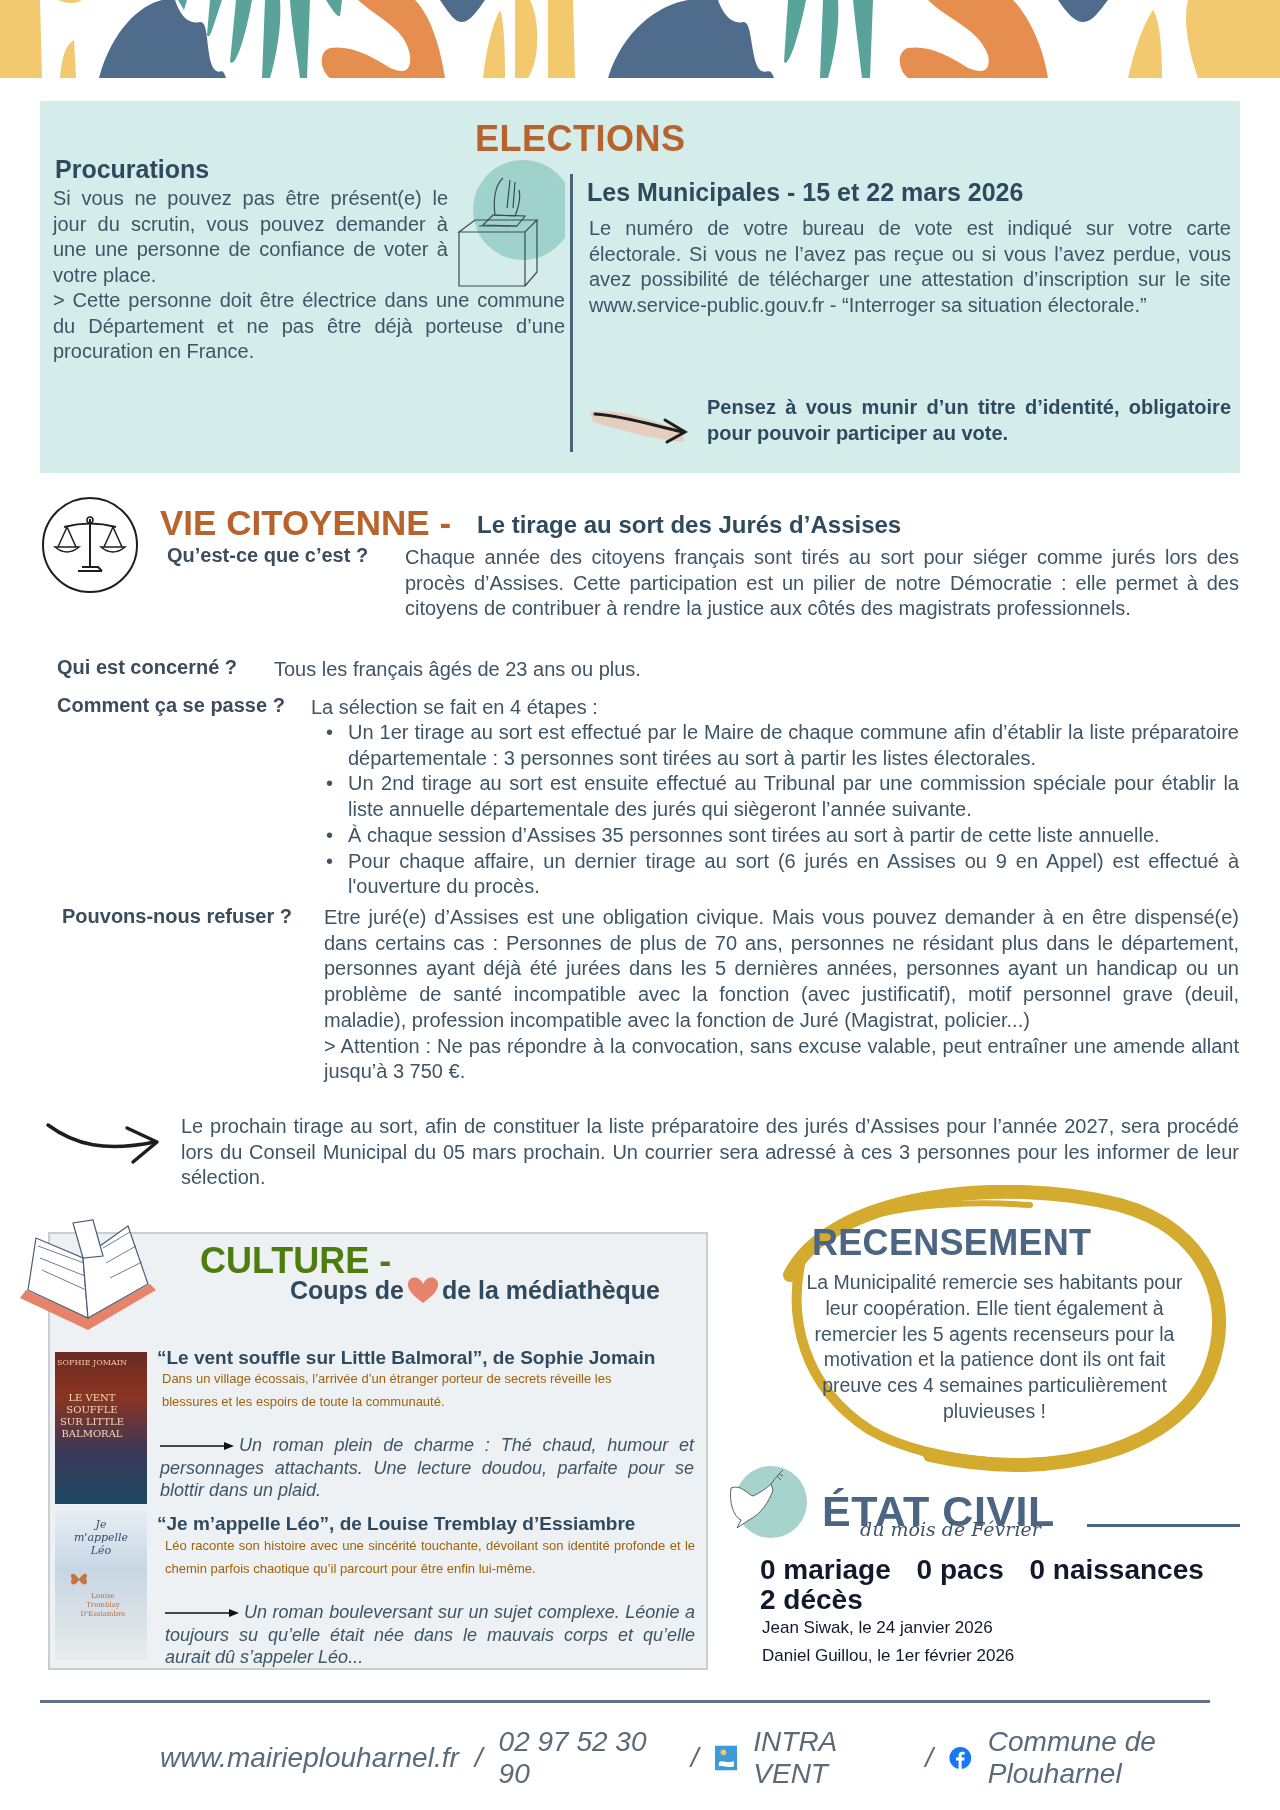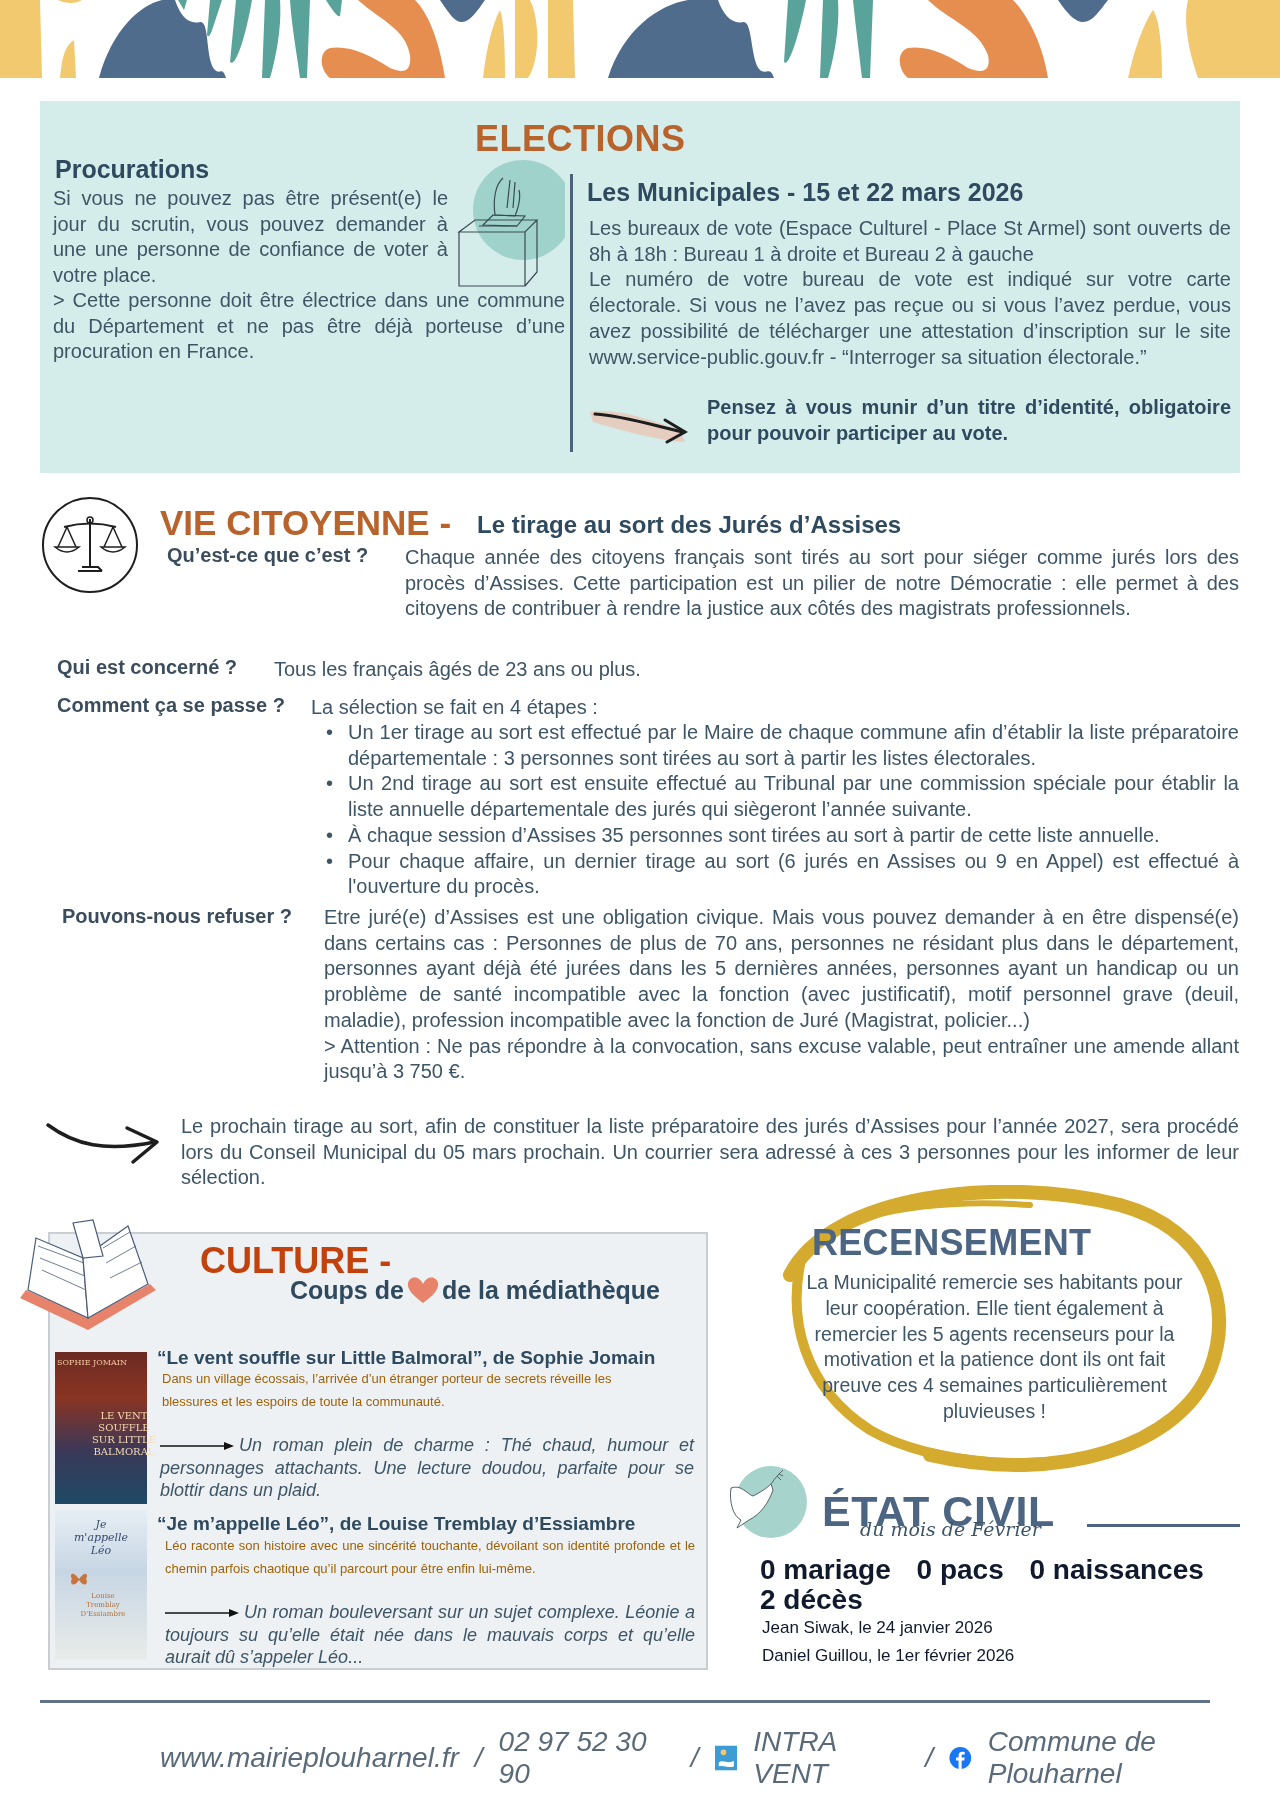--- a/index.html
+++ b/index.html
@@ -42,21 +42,21 @@
   #q3-list li { position: relative; padding-left: 24px; font-size: 20px; line-height: 25.7px; color: #3e5566; text-align: justify; }
   #q3-list li::before { content: "•"; position: absolute; left: 2px; top: 0; }
   #q4-label { left: 62px; top: 905px; }
   #q4-text { left: 324px; top: 905px; width: 915px; }
   #jury-arrow { left: 45px; top: 1120px; width: 120px; height: 50px; }
   #jury-note { left: 181px; top: 1114px; width: 1058px; font-size: 20px; line-height: 25.7px; color: #3e5566; text-align: justify; }
 
   
   #culture-box { left: 48px; top: 1232px; width: 660px; height: 438px; background: #edf1f3; border: 2px solid #c9ced2; }
   #book-icon { left: 18px; top: 1218px; width: 140px; height: 115px; }
-  #culture-title { left: 200px; top: 1240px; font-size: 36px; font-weight: bold; color: #c2410c; }
+  #culture-title { left: 200px; top: 1240px; font-size: 36px; font-weight: bold; color: #4d7c0f; }
   #culture-sub { left: 290px; top: 1275px; font-size: 25px; font-weight: bold; color: #2f4a5f; display: flex; align-items: center; }
   #heart-icon { display: inline-block; width: 34px; height: 30px; margin: 0 2px; }
   .book-cover { width: 92px; }
   #cover1 { left: 55px; top: 1352px; height: 152px; background: linear-gradient(180deg, #6b2a22 0%, #8a3423 30%, #3b3858 65%, #1d4a66 100%); }
   #cover2 { left: 55px; top: 1510px; height: 150px; background: linear-gradient(180deg, #e7eef4 0%, #c7d6e4 40%, #e9ece9 100%); }
   .cover-txt { position: absolute; left: 0; width: 74px; text-align: center; font-family: "DejaVu Serif", serif; }
   .book-title { font-size: 19px; font-weight: bold; color: #2f4a5f; }
   .book-text { font-size: 13px; line-height: 22.5px; color: #a16207; text-align: justify; }
   .book-quote { font-size: 18px; line-height: 22.5px; color: #3e5566; font-style: italic; text-align: justify; }
   #book1-title { left: 157px; top: 1347px; }
@@ -129,21 +129,20 @@
 <svg id="ballot-icon" class="abs" viewBox="0 0 110 130">
   <circle cx="68" cy="50" r="50" fill="#8fcac2" opacity="0.75"></circle>
   <path d="M48 18 C40 25 38 40 40 55 L60 56 C64 46 66 38 64 30 M55 20 L52 48 M60 22 L58 48" fill="none" stroke="#3a4a52" stroke-width="1.2"></path>
   <path d="M38 55 L28 65 L62 66 L70 56 Z" fill="none" stroke="#3a4a52" stroke-width="1.2"></path>
   <path d="M4 72 L20 60 L82 60 L70 72 Z M4 72 L4 126 L70 126 L70 72 M70 126 L82 112 L82 60" fill="none" stroke="#3a4a52" stroke-width="1.2"></path>
   <line x1="24" y1="66" x2="62" y2="66" stroke="#3a4a52" stroke-width="1.2"></line>
 </svg>
 <div id="elections-divider" class="abs"></div>
 <div id="municipales-title" class="abs">Les Municipales - 15 et 22 mars 2026</div>
 <div id="muni-text" class="abs">
-  <div>Les bureaux de vote (Espace Culturel - Place St Armel)  sont ouverts de 8h à 18h : Bureau 1 à droite et Bureau 2 à gauche</div>
   <div>Le numéro de votre bureau de vote est indiqué sur votre carte électorale. Si vous ne l’avez pas reçue ou si vous l’avez perdue, vous avez possibilité de télécharger une attestation d’inscription sur le site www.service-public.gouv.fr - “Interroger sa situation électorale.”</div>
 </div>
 <svg id="muni-arrow" class="abs" viewBox="0 0 115 50">
   <path d="M5 12 C30 8 60 18 95 30 L100 42 C70 40 35 30 8 22 Z" fill="#e7cbbb" opacity="0.9"></path>
   <path d="M10 14 C40 16 70 26 98 32" fill="none" stroke="#1e1e1e" stroke-width="3" stroke-linecap="round"></path>
   <path d="M80 20 L100 32 L82 42" fill="none" stroke="#1e1e1e" stroke-width="3" stroke-linecap="round"></path>
 </svg>
 <div id="muni-note" class="abs">Pensez à vous munir d’un titre d’identité, obligatoire pour pouvoir participer au vote.</div>
 
 <svg id="scales-icon" class="abs" viewBox="0 0 100 100">
@@ -193,21 +192,21 @@
 <div id="culture-sub" class="abs">
   <span>Coups de</span>
   <svg id="heart-icon" viewBox="0 0 34 30">
     <path d="M17 28 C6 20 1 14 2 8 C3 3 9 1 13 4 C15 5 16 7 17 9 C18 7 19 5 21 4 C25 1 31 3 32 8 C33 14 28 20 17 28 Z" fill="#e8836b"></path>
   </svg>
   <span>de la médiathèque</span>
 </div>
 
 <div id="cover1" class="abs book-cover">
   <div class="cover-txt" style="top:6px;font-size:8px;color:#f0c9a0;">SOPHIE JOMAIN</div>
-  <div class="cover-txt" style="top:58px;font-size:10px;line-height:12px;color:#f6dcb0;padding:0 4px;margin-left:32px;">LE VENT SOUFFLE SUR LITTLE BALMORAL</div>
+  <div class="cover-txt" style="top:40px;font-size:10px;line-height:12px;color:#f6dcb0;padding:0 4px;">LE VENT SOUFFLE SUR LITTLE BALMORAL</div>
 </div>
 <div id="book1-title" class="abs book-title">“Le vent souffle sur Little Balmoral”, de Sophie Jomain</div>
 <div id="book1-desc" class="abs book-text">Dans un village écossais, l’arrivée d’un étranger porteur de secrets réveille les blessures et les espoirs de toute la communauté.</div>
 <div id="book1-quote" class="abs book-quote">
   <svg class="inline-arrow" viewBox="0 0 75 10">
       <line x1="0" y1="5" x2="66" y2="5" stroke="#111" stroke-width="1.5"></line>
       <path d="M64 1 L74 5 L64 9 Z" fill="#111"></path>
     </svg><span>Un roman plein de charme : Thé chaud, humour et personnages attachants. Une lecture doudou, parfaite pour se blottir dans un plaid.</span>
 </div>
 

